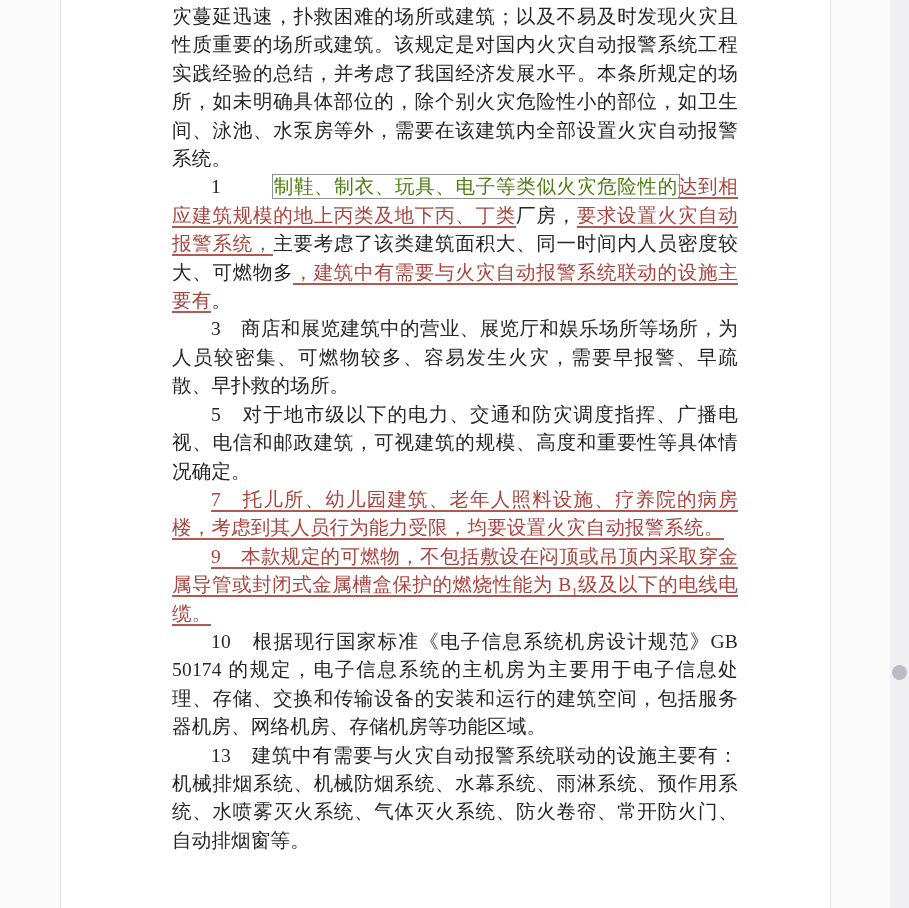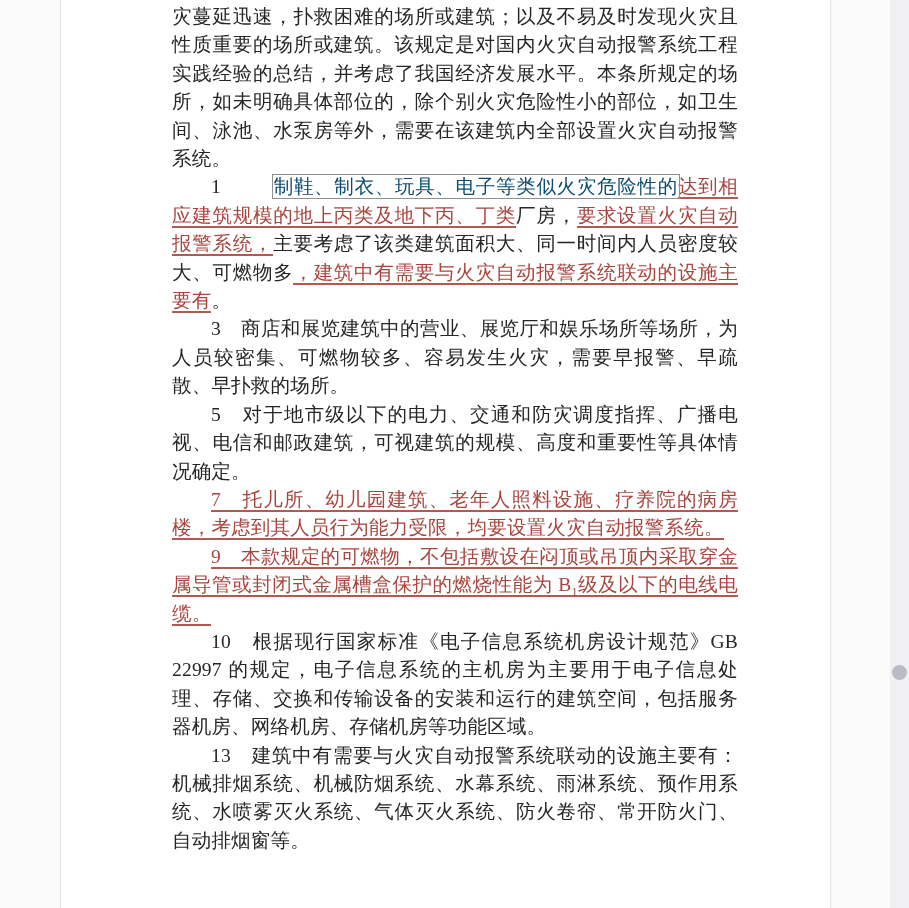--- a/index.html
+++ b/index.html
@@ -40,21 +40,21 @@
     margin: 0;
   }
   .text-col p.ind {
     text-indent: 2em;
   }
   .red-ul {
     color: #a8453f;
     border-bottom: 2px solid #b05a52;
   }
   .red-box {
-    color: #0c4a6e;
+    color: #4d7c0f;
     outline: 1px solid #8f8f8f;
     outline-offset: 1px;
     margin-left: 32px;
   }
   sub, sup {
     font-size: 0.62em;
     line-height: 0;
   }
   .scroll-track {
     position: absolute;
@@ -79,20 +79,20 @@
 <body>
 
 <div class="paper">
   <div class="text-col">
       <p><span class="">灾蔓延迅速，扑救困难的场所或建筑；以及不易及时发现火灾且性质重要的场所或建筑。该规定是对国内火灾自动报警系统工程实践经验的总结，并考虑了我国经济发展水平。本条所规定的场所，如未明确具体部位的，除个别火灾危险性小的部位，如卫生间、泳池、水泵房等外，需要在该建筑内全部设置火灾自动报警系统。</span></p>
       <p class="ind"><span class="">1　</span><span class="red-box">制鞋、制衣、玩具、电子等类似火灾危险性的</span><span class="red-ul">达到相应建筑规模的地上丙类及地下丙、丁类</span><span class="">厂房，</span><span class="red-ul">要求设置火灾自动报警系统，</span><span class="">主要考虑了该类建筑面积大、同一时间内人员密度较大、可燃物多</span><span class="red-ul">，建筑中有需要与火灾自动报警系统联动的设施主要有</span><span class="">。</span></p>
       <p class="ind"><span class="">3　商店和展览建筑中的营业、展览厅和娱乐场所等场所，为人员较密集、可燃物较多、容易发生火灾，需要早报警、早疏散、早扑救的场所。</span></p>
       <p class="ind"><span class="">5　对于地市级以下的电力、交通和防灾调度指挥、广播电视、电信和邮政建筑，可视建筑的规模、高度和重要性等具体情况确定。</span></p>
       <p class="ind"><span class="red-ul">7　托儿所、幼儿园建筑、老年人照料设施、疗养院的病房楼，考虑到其人员行为能力受限，均要设置火灾自动报警系统。 </span></p>
       <p class="ind"><span class="red-ul">9　本款规定的可燃物，不包括敷设在闷顶或吊顶内采取穿金属导管或封闭式金属槽盒保护的燃烧性能为 B</span><span class="red-ul"><sub>1</sub></span><span class="red-ul">级及以下的电线电缆。 </span></p>
-      <p class="ind"><span class="">10　根据现行国家标准《电子信息系统机房设计规范》GB 22997 的规定，电子信息系统的主机房为主要用于电子信息处理、存储、交换和传输设备的安装和运行的建筑空间，包括服务器机房、网络机房、存储机房等功能区域。</span></p>
+      <p class="ind"><span class="">10　根据现行国家标准《电子信息系统机房设计规范》GB 50174 的规定，电子信息系统的主机房为主要用于电子信息处理、存储、交换和传输设备的安装和运行的建筑空间，包括服务器机房、网络机房、存储机房等功能区域。</span></p>
       <p class="ind"><span class="">13　建筑中有需要与火灾自动报警系统联动的设施主要有：机械排烟系统、机械防烟系统、水幕系统、雨淋系统、预作用系统、水喷雾灭火系统、气体灭火系统、防火卷帘、常开防火门、自动排烟窗等。</span></p>
     </div>
 </div>
 
 <div class="scroll-track">
   <div class="scroll-thumb"></div>
 </div>
 
 </body></html>

